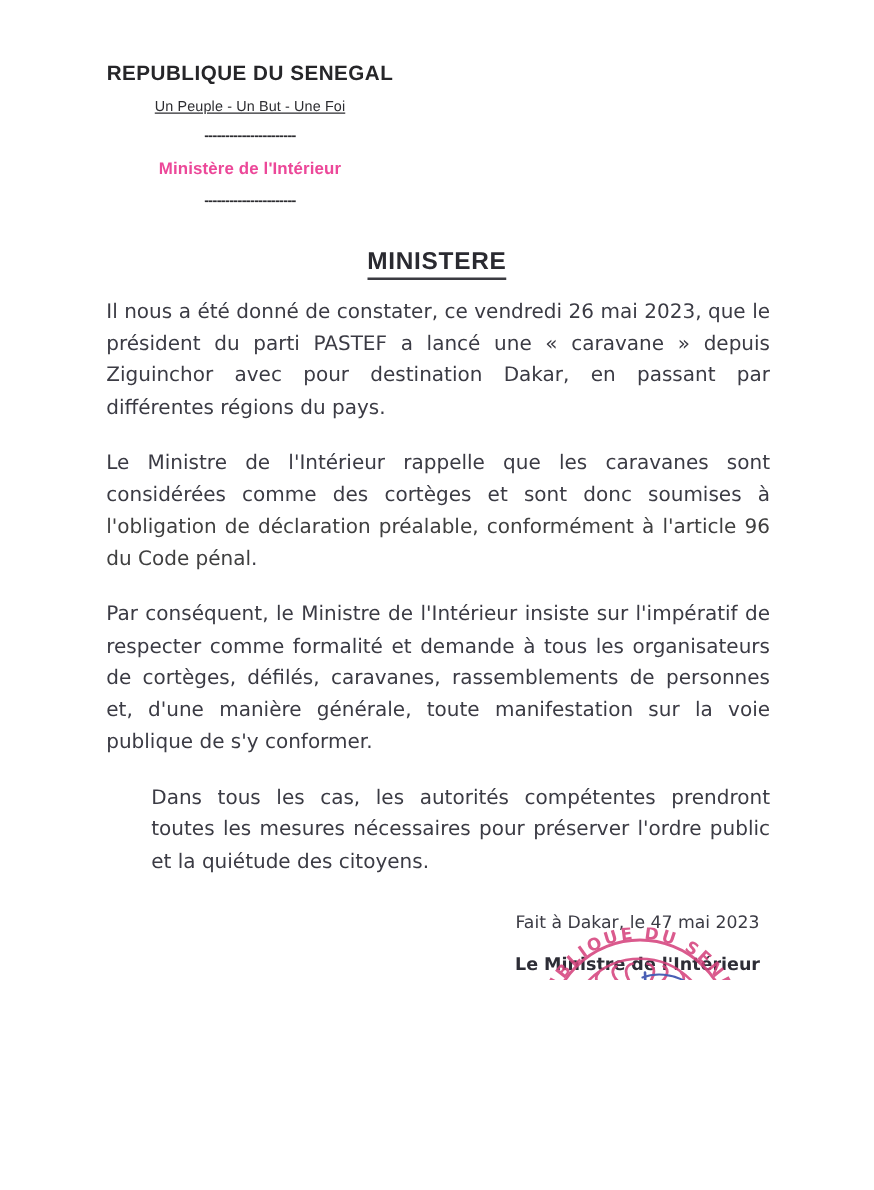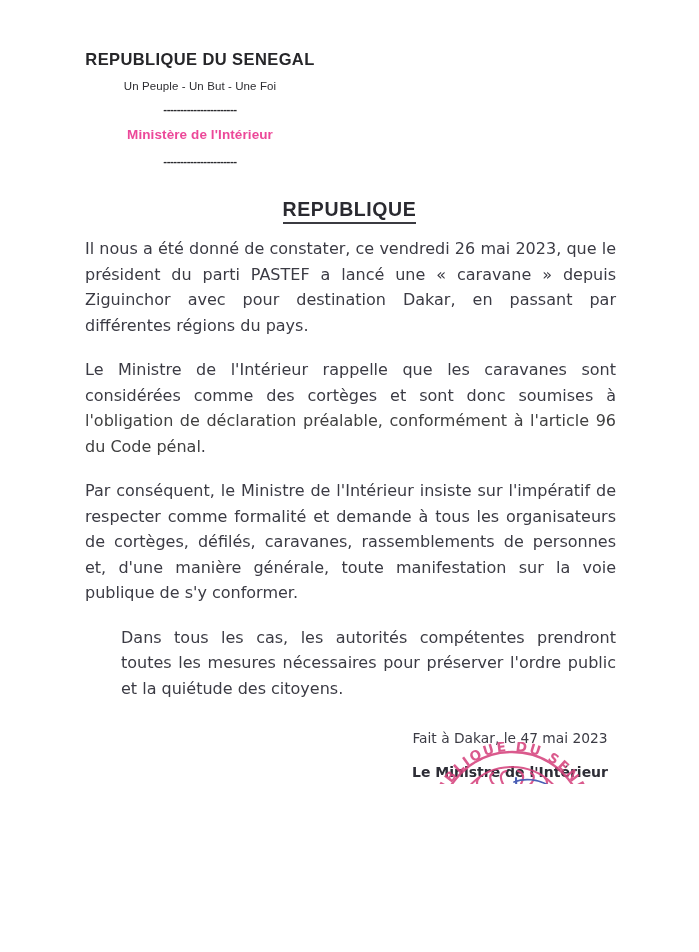--- a/index.html
+++ b/index.html
@@ -31,20 +31,21 @@
     letter-spacing: 0.4px;
     color: #262629;
     line-height: 1.1;
   }
   .motto {
     font-family: "Liberation Sans", sans-serif;
     font-size: 11.5px;
     color: #2d2d31;
     margin-top: 12px;
     letter-spacing: 0.1px;
+    text-decoration: underline;
   }
   .rule {
     font-family: "Liberation Sans", sans-serif;
     font-size: 11.5px;
     font-weight: bold;
     color: #2b2b2f;
     letter-spacing: -0.5px;
     margin-top: 11px;
     white-space: nowrap;
     overflow: hidden;
@@ -182,21 +183,21 @@
 
   <div class="letterhead">
     <div class="republic">REPUBLIQUE DU SENEGAL</div>
     <div class="motto">Un Peuple - Un But - Une Foi</div>
     <div class="rule">----------------------</div>
     <div class="ministry">Ministère de l'Intérieur</div>
     <div class="rule rule2">----------------------</div>
   </div>
 
   <div class="doc-title">
-    <span>REPUBLIQUE</span>
+    <span>MINISTERE</span>
   </div>
 
   <div class="body-text">
 
     <p class="para">Il nous a été donné de constater, ce vendredi 26 mai 2023, que le président du parti PASTEF a lancé une « caravane » depuis Ziguinchor avec pour destination Dakar, en passant par différentes régions du pays.</p>
 
 
     <p class="para"><span>Le Ministre de l'Intérieur rappelle que les caravanes sont considérées comme des cortèges et sont donc soumises à </span><b>l'obligation de déclaration préalable, conformément à l'article 96 du Code pénal</b><span>.</span></p>
 
     <p class="para">Par conséquent, le Ministre de l'Intérieur insiste sur l'impératif de respecter comme formalité et demande à tous les organisateurs de cortèges, défilés, caravanes, rassemblements de personnes et, d'une manière générale, toute manifestation sur la voie publique de s'y conformer.</p>

